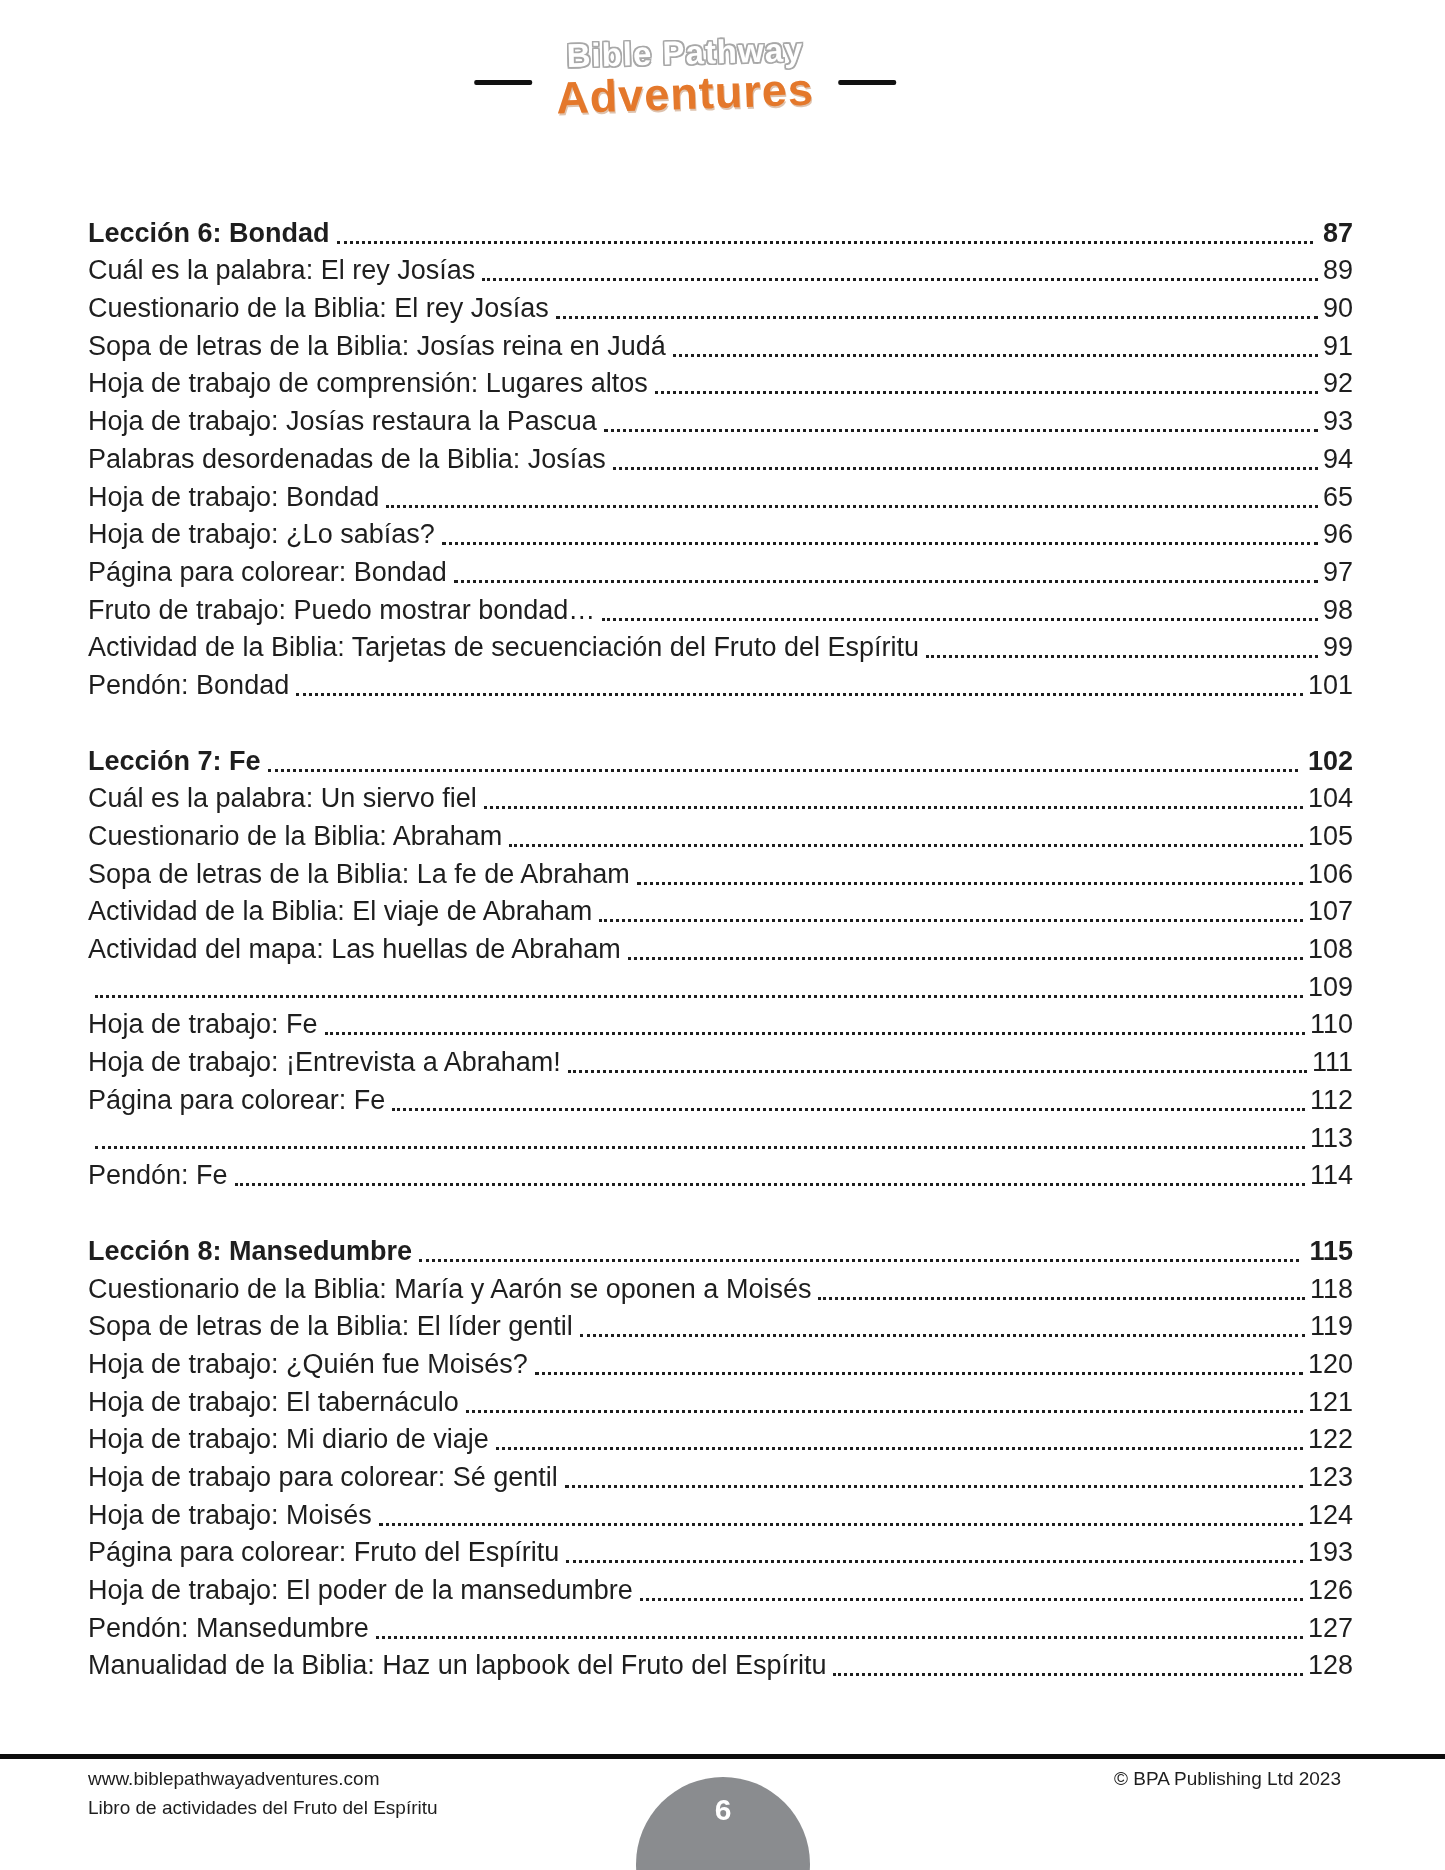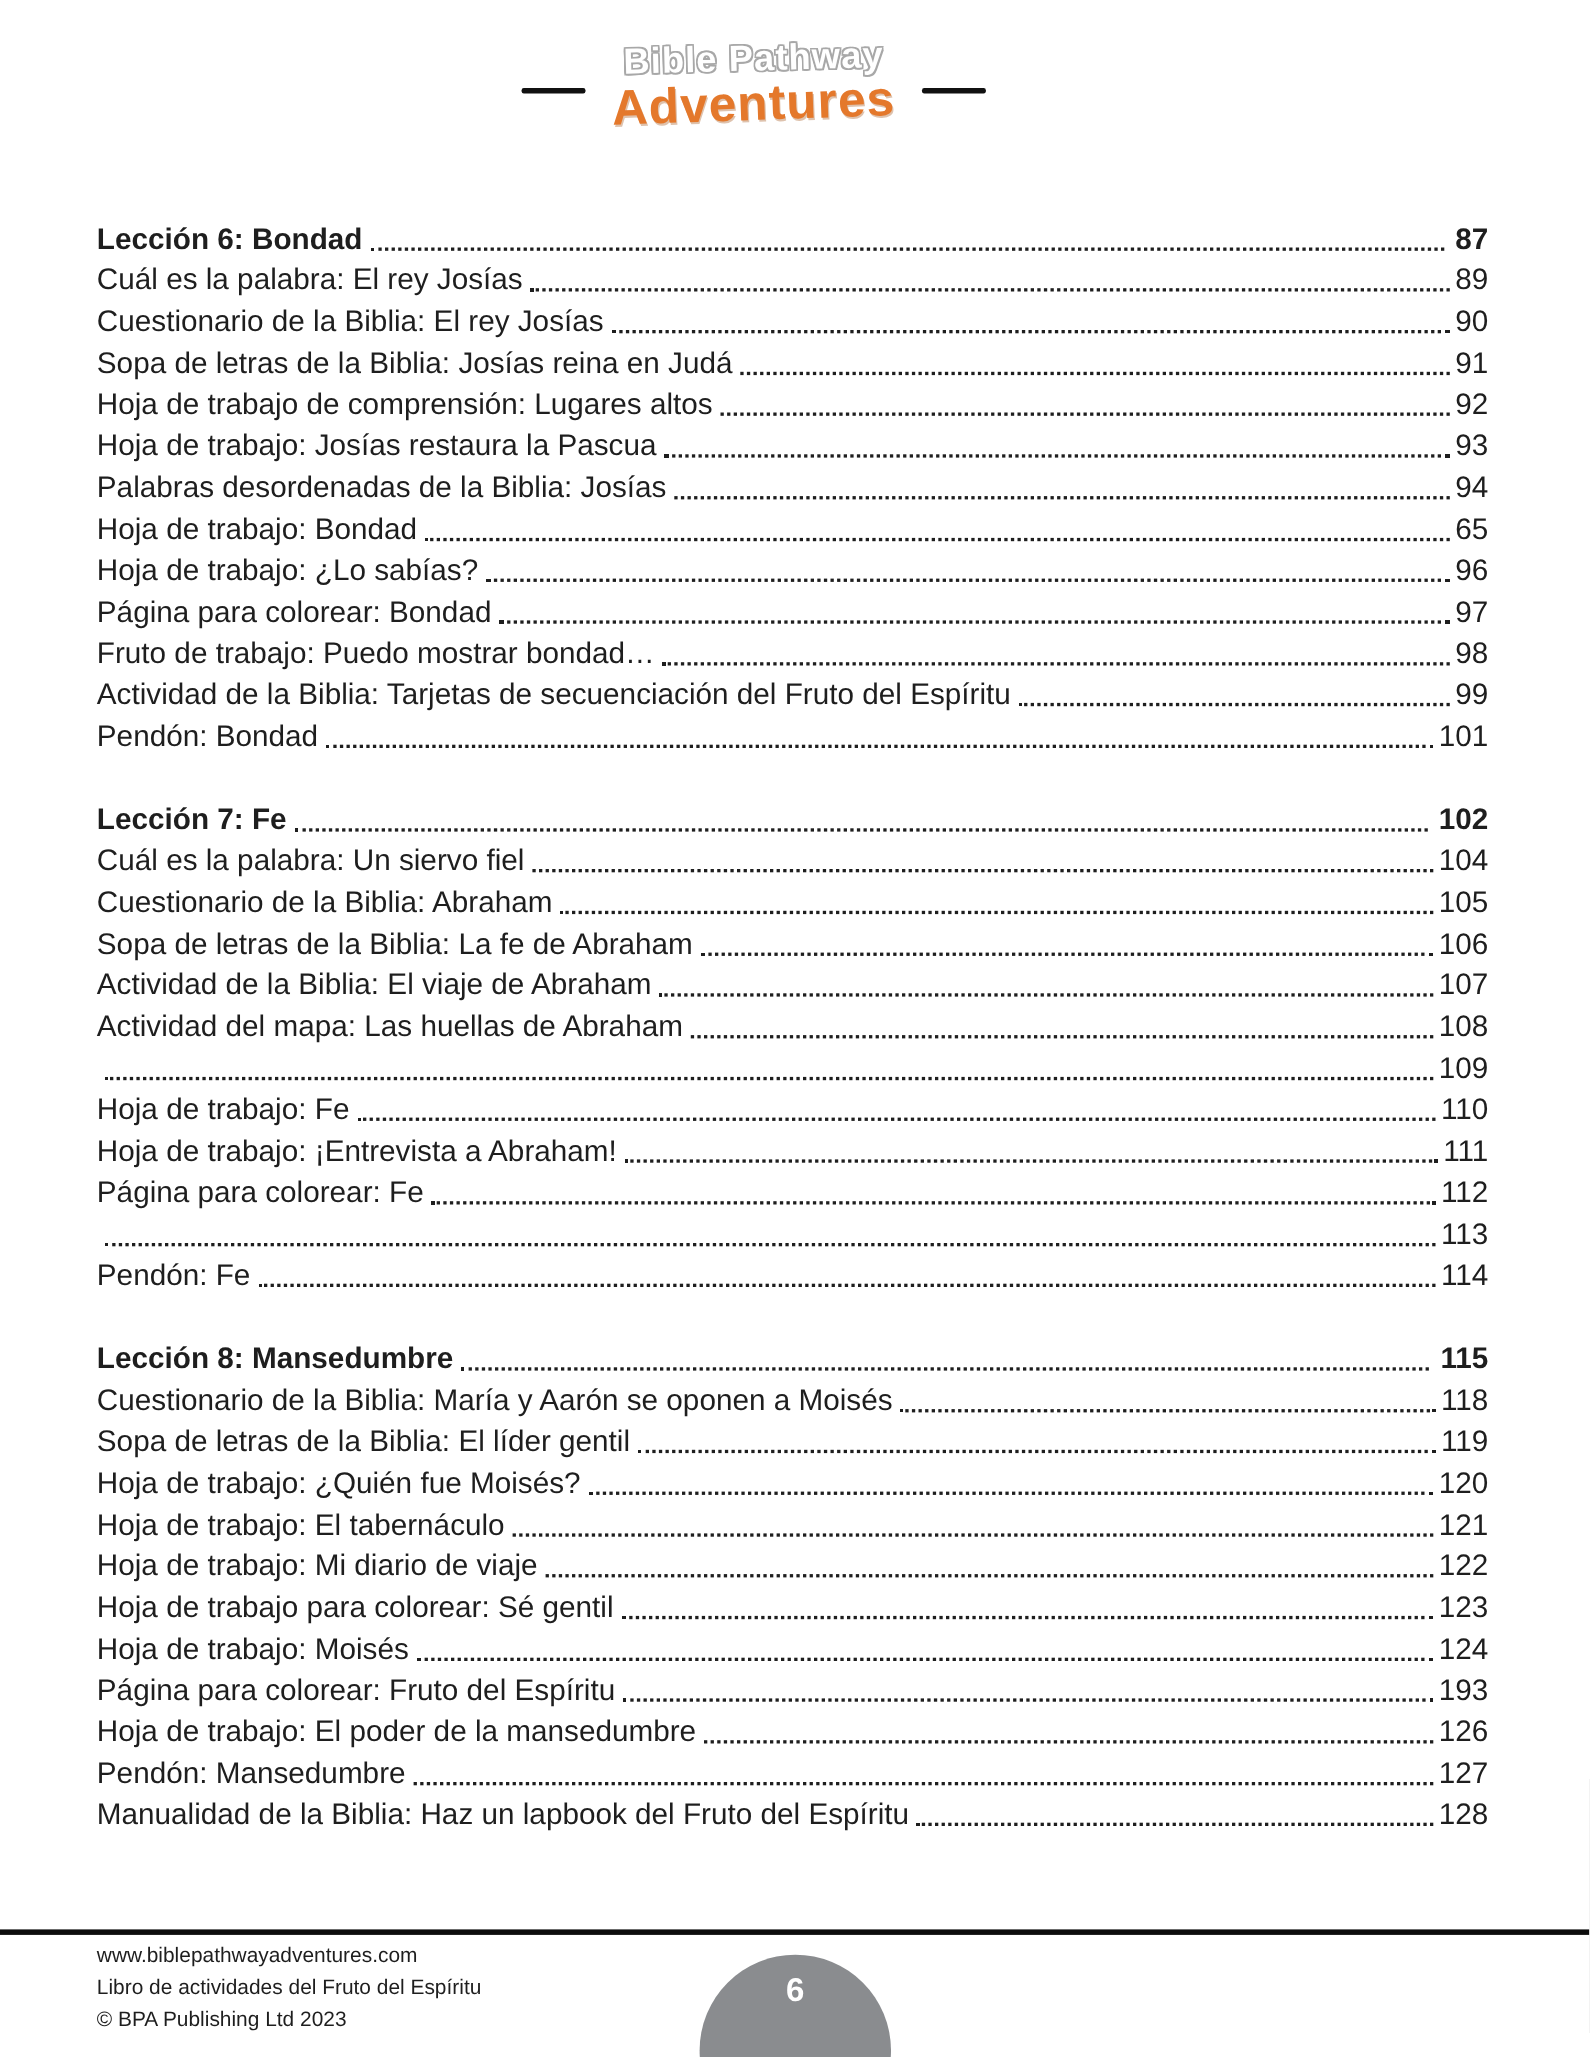--- a/index.html
+++ b/index.html
@@ -63,21 +63,21 @@
   }
   .toc-section + .toc-section { margin-top: 38px; }
   .toc-row {
     display: flex;
     align-items: flex-end;
     height: 37.7px;
     font-size: 27px;
     line-height: 35px;
     font-weight: 400;
   }
-  .toc-row.bold { font-weight: 700; }
+  .toc-row.bold { font-weight: 700; margin-top: 16px; }
   .toc-title { white-space: nowrap; }
   .toc-dots {
     flex: 1 1 auto;
     min-width: 24px;
     border-bottom: 3px dotted #1e1e1e;
     margin: 0 5px 7px 7px;
   }
   .toc-row.bold .toc-dots { margin-right: 10px; border-bottom-width: 3.5px; }
   .toc-page { white-space: nowrap; }
 
@@ -87,27 +87,26 @@
     top: 1754px;
     left: 0;
     width: 100%;
     height: 5px;
     background: #0d0d0d;
   }
   .footer-content {
     position: absolute;
     top: 1764px;
     left: 88px;
-    right: 80px;
+    right: 104px;
     display: flex;
     justify-content: space-between;
     align-items: flex-start;
     font-size: 19px;
     line-height: 29px;
-    flex-direction: column;
   }
   .footer-left div { white-space: nowrap; }
   .footer-right { white-space: nowrap; }
 
   .page-circle {
     position: absolute;
     left: 636px;
     top: 1777px;
     width: 174px;
     height: 174px;

